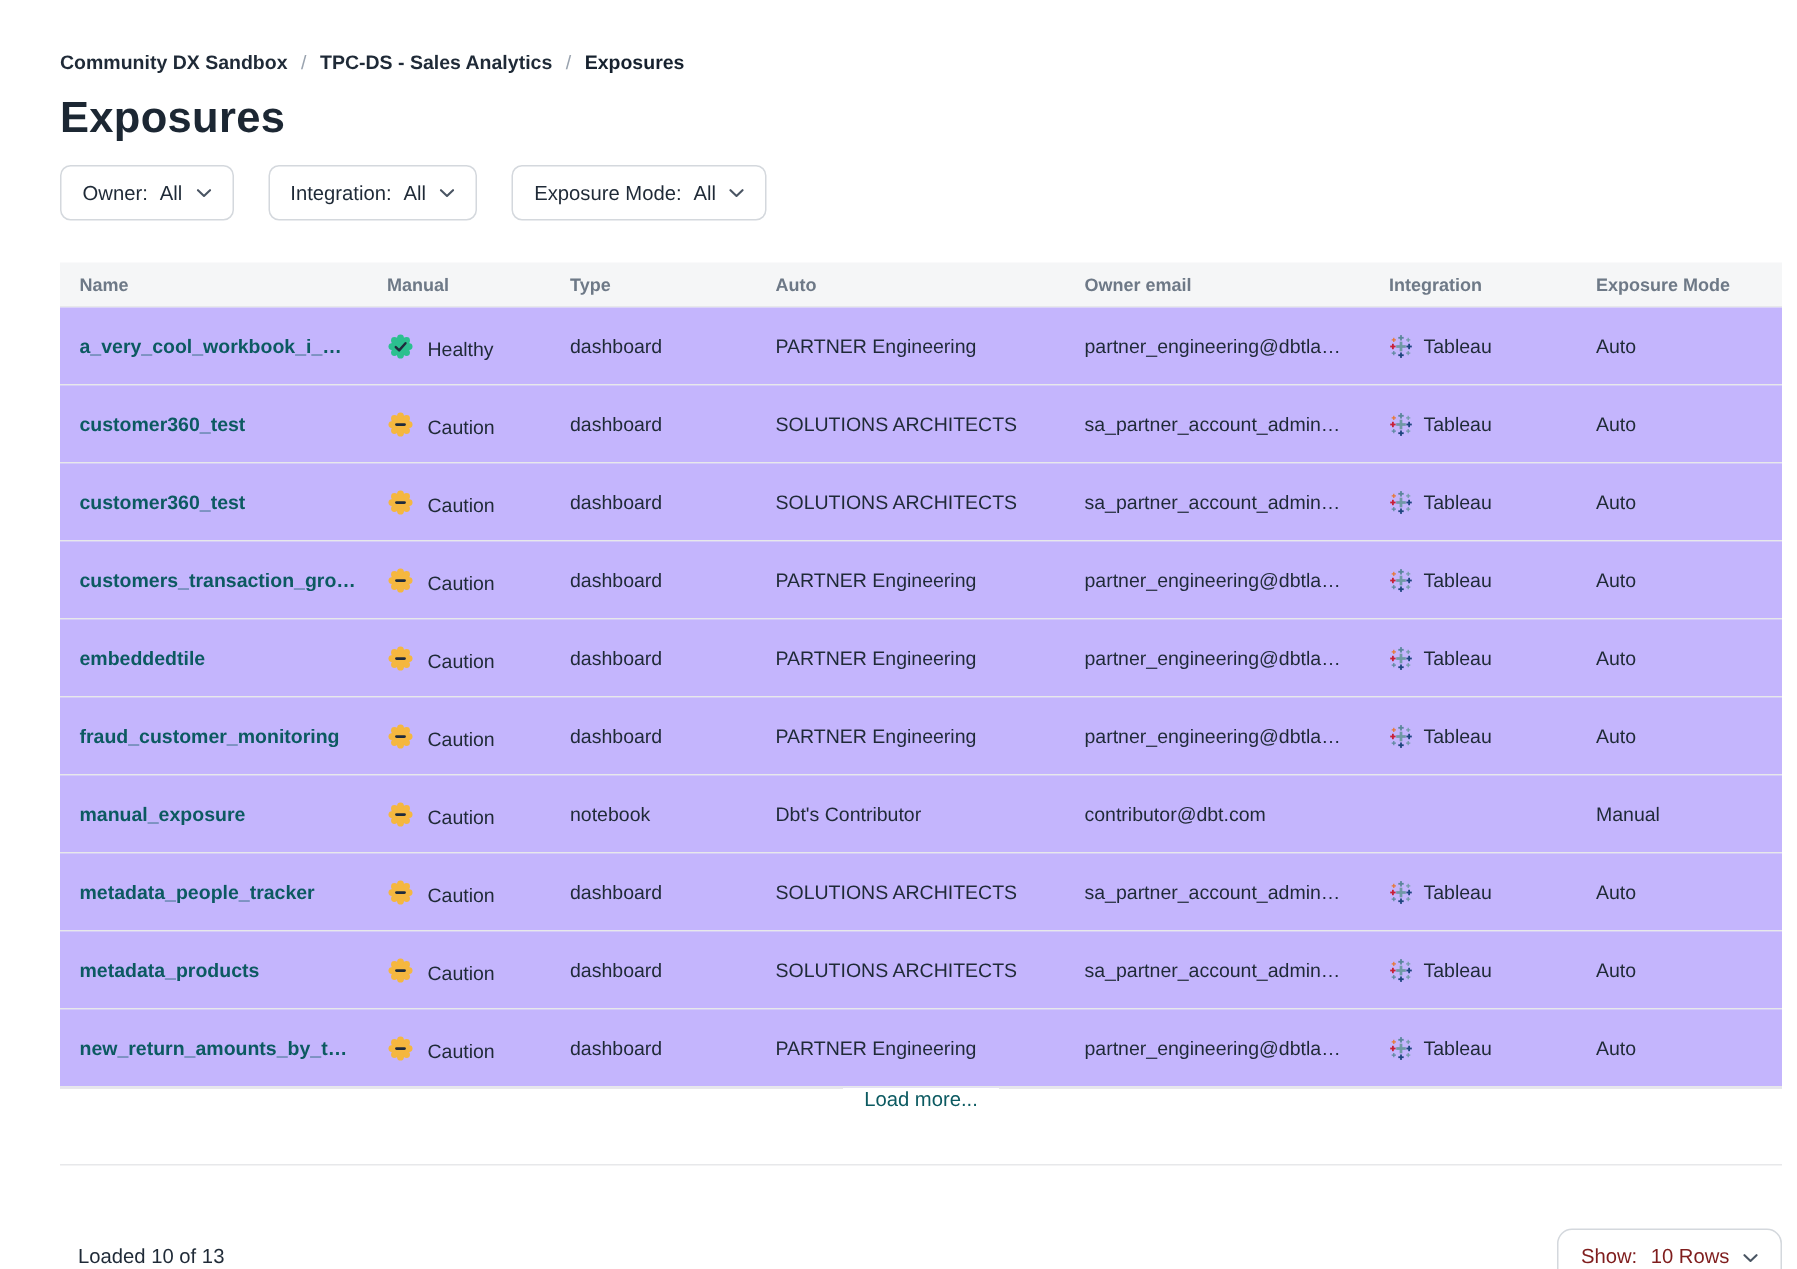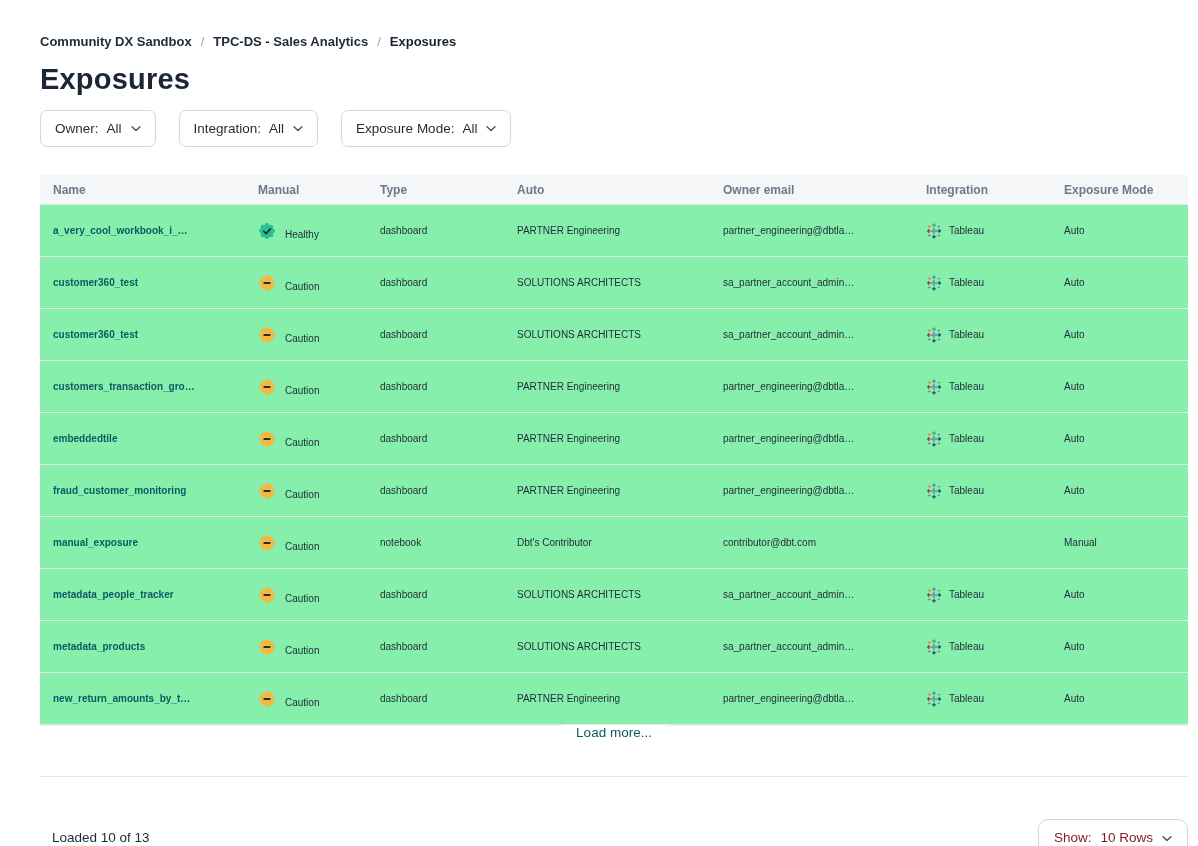--- a/index.html
+++ b/index.html
@@ -38,21 +38,21 @@
     grid-template-columns: 205px 122px 137px 206px 203px 138px 1fr;
     align-items: center;
     padding-left: 13px;
     border-bottom: 1px solid #e7e8ea;
   }
   .thead {
     height: 30px; background: #f5f6f7;
     font-size: 12px; font-weight: 700; color: #6e7987;
   }
   .thead .hcell { padding-right: 14px; white-space: nowrap; overflow: hidden; }
-  .trow { height: 52px; font-size: 10px; background: #86efac; }
+  .trow { height: 52px; font-size: 13px; background: #c4b5fd; }
   .cell { padding-right: 16px; white-space: nowrap; overflow: hidden; }
   .name-link {
     color: #0c5a61; font-weight: 700; cursor: pointer;
     text-decoration: underline; text-decoration-thickness: 1px; text-underline-offset: 3px;
   }
   .c-health { display: flex; align-items: flex-end; gap: 9px; }
   .badge { display: inline-flex; width: 18px; height: 18px; flex: 0 0 auto; }
   .badge.healthy .seal { fill: #2bc08f; }
   .badge.caution .seal { fill: #f5b73f; }
   .badge.healthy .glyph-minus { display: none; }

